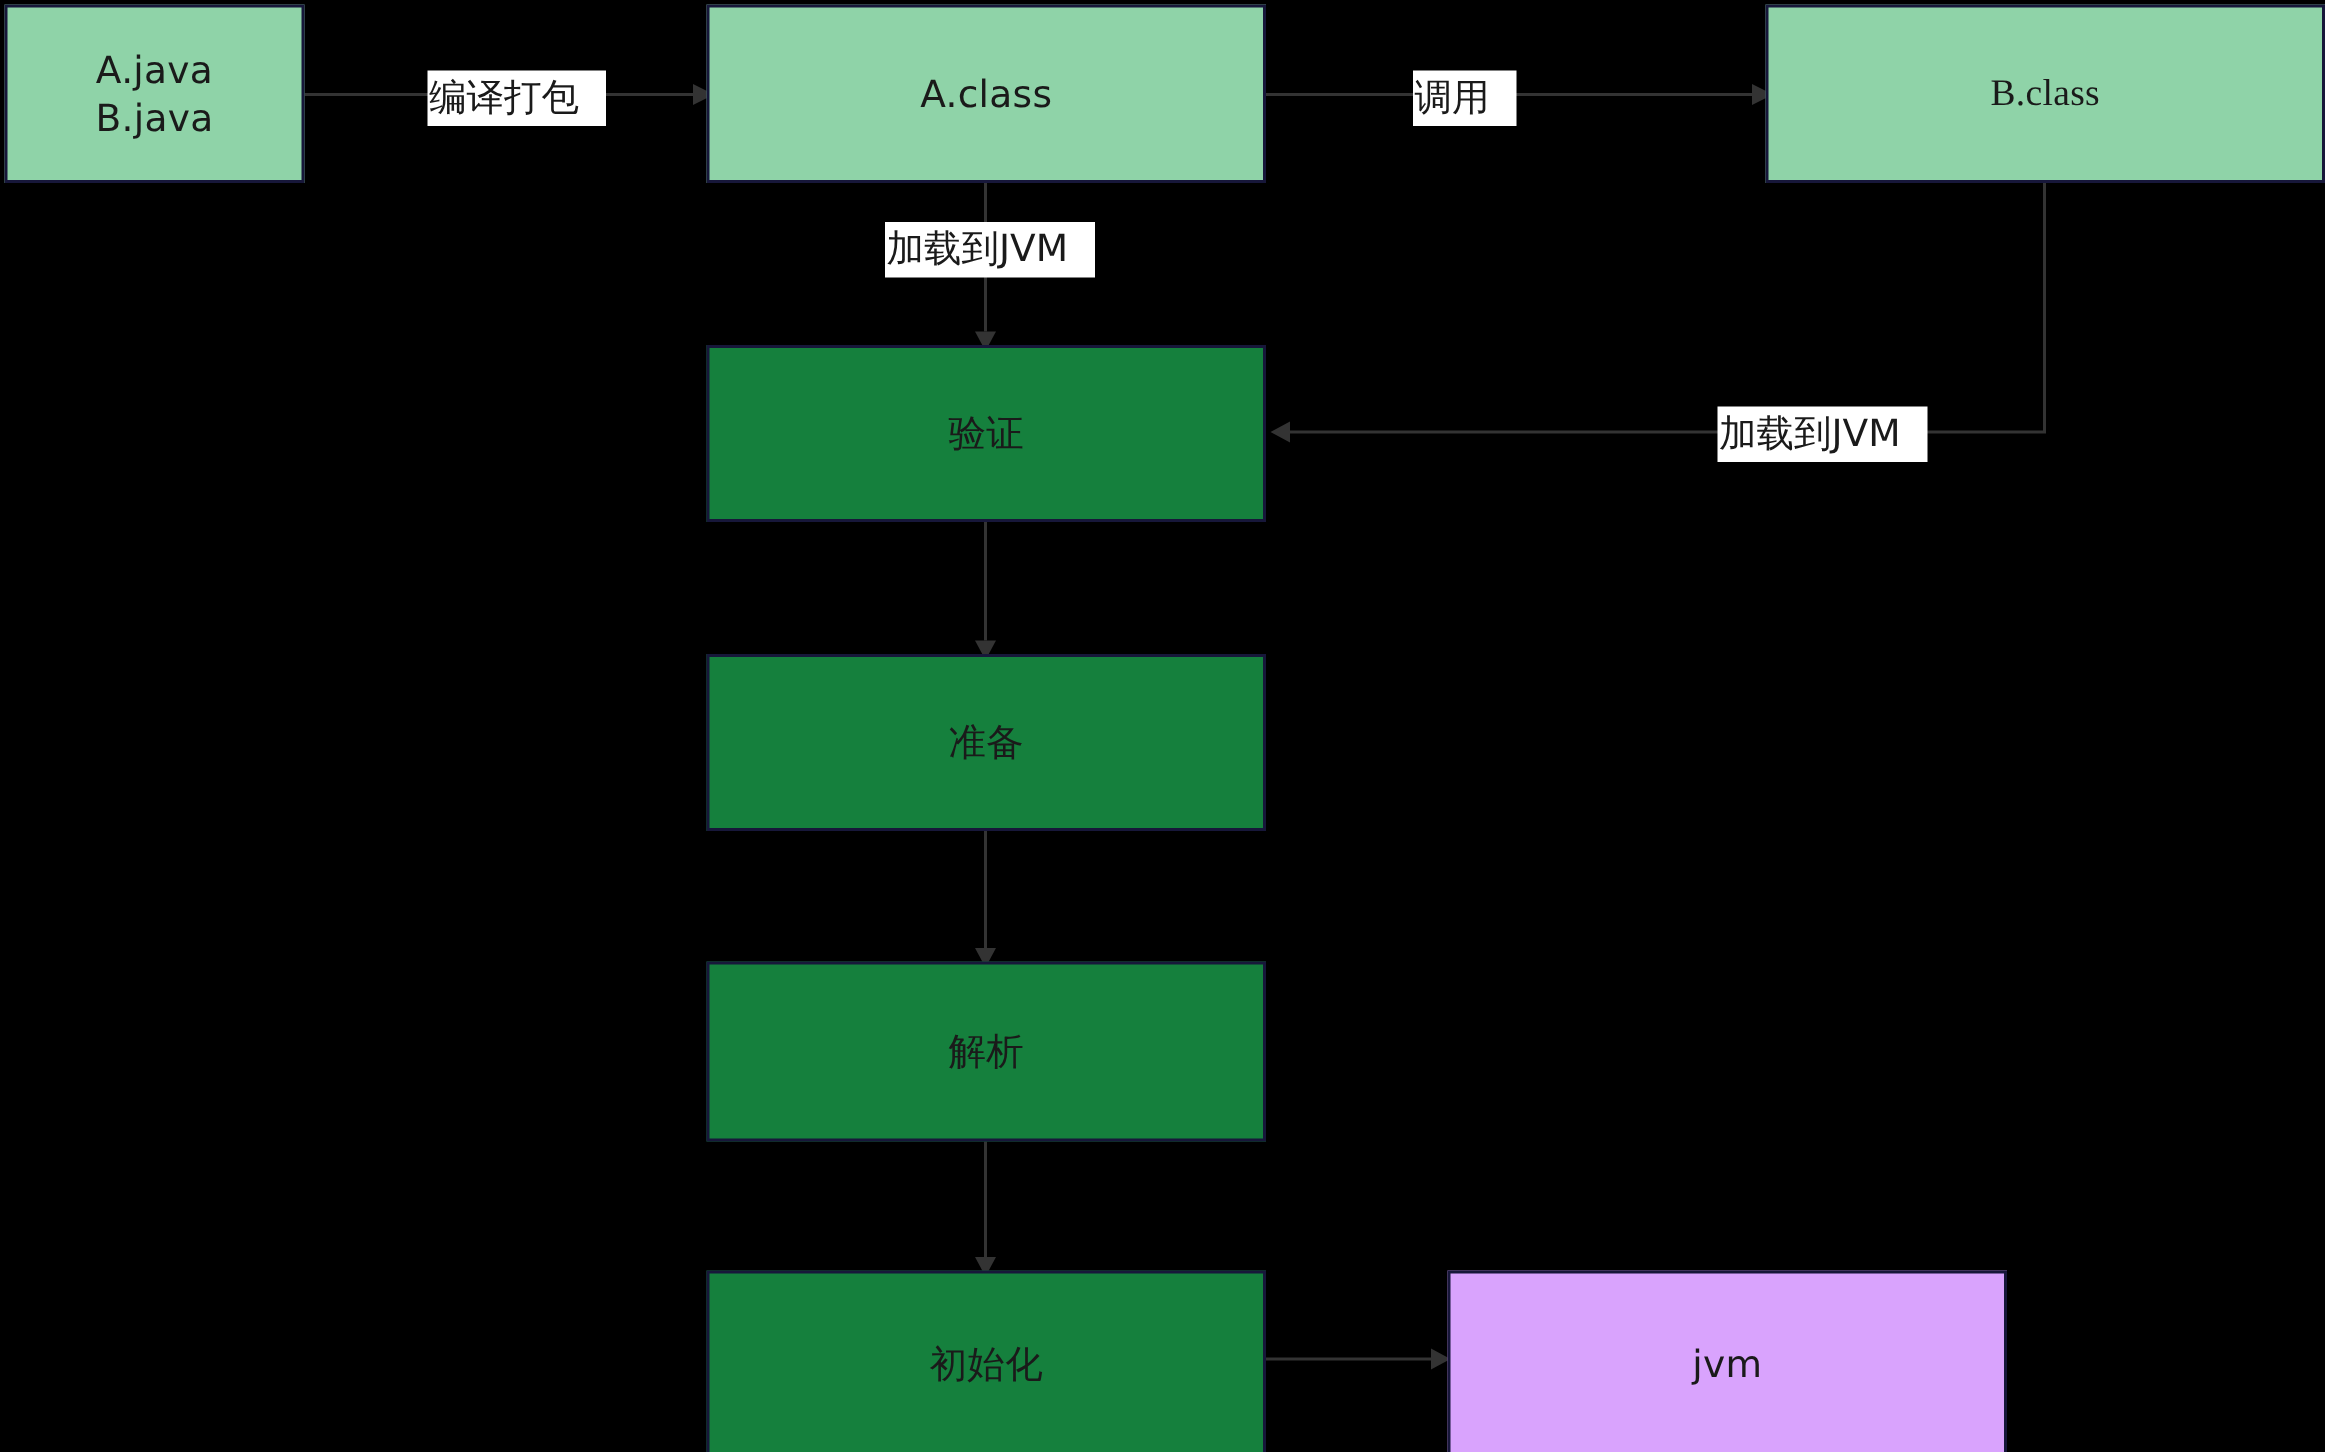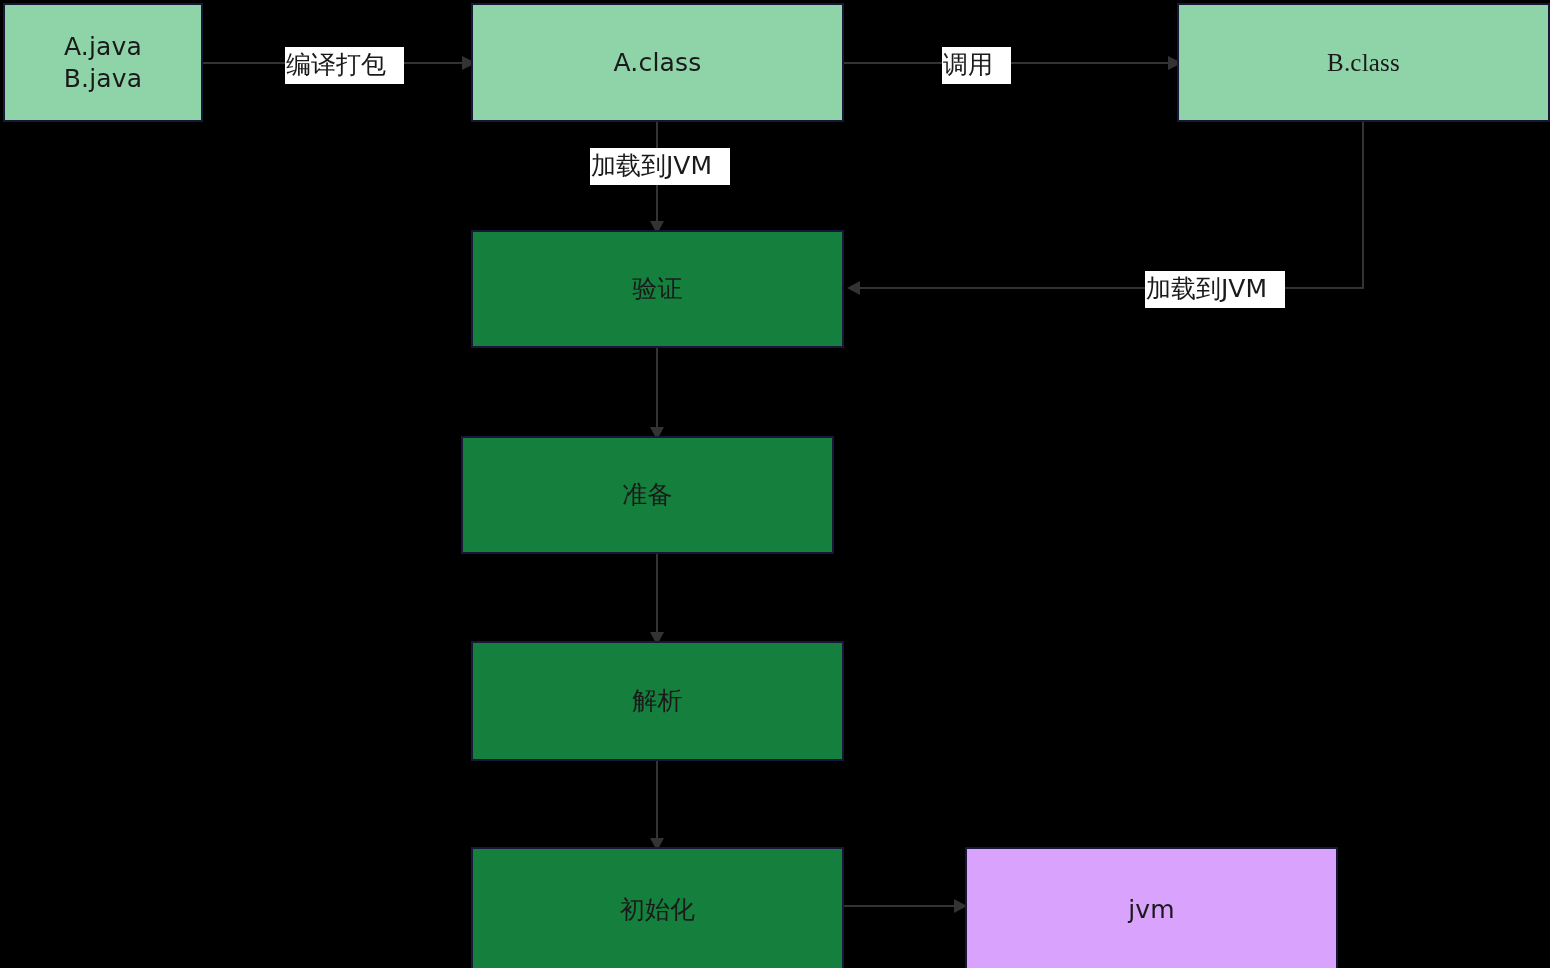--- a/index.html
+++ b/index.html
@@ -118,21 +118,21 @@
   </div>
 
   <div class="node node-green" style="left:1177px; top:3px; width:373px; height:119px;font-family:Liberation Serif, serif;">
     <span class="node-label">B.class</span>
   </div>
 
   <div class="node node-pink" style="left:471px; top:230px; width:373px; height:118px;">
     <span class="node-label">验证</span>
   </div>
 
-  <div class="node node-pink" style="left:461px; top:436px; width:373px; height:118px;">
+  <div class="node node-pink" style="left:471px; top:436px; width:373px; height:118px;">
     <span class="node-label">准备</span>
   </div>
 
   <div class="node node-pink" style="left:471px; top:641px; width:373px; height:120px;">
     <span class="node-label">解析</span>
   </div>
 
   <div class="node node-pink" style="left:471px; top:847px; width:373px; height:125px;">
     <span class="node-label">初始化</span>
   </div>

